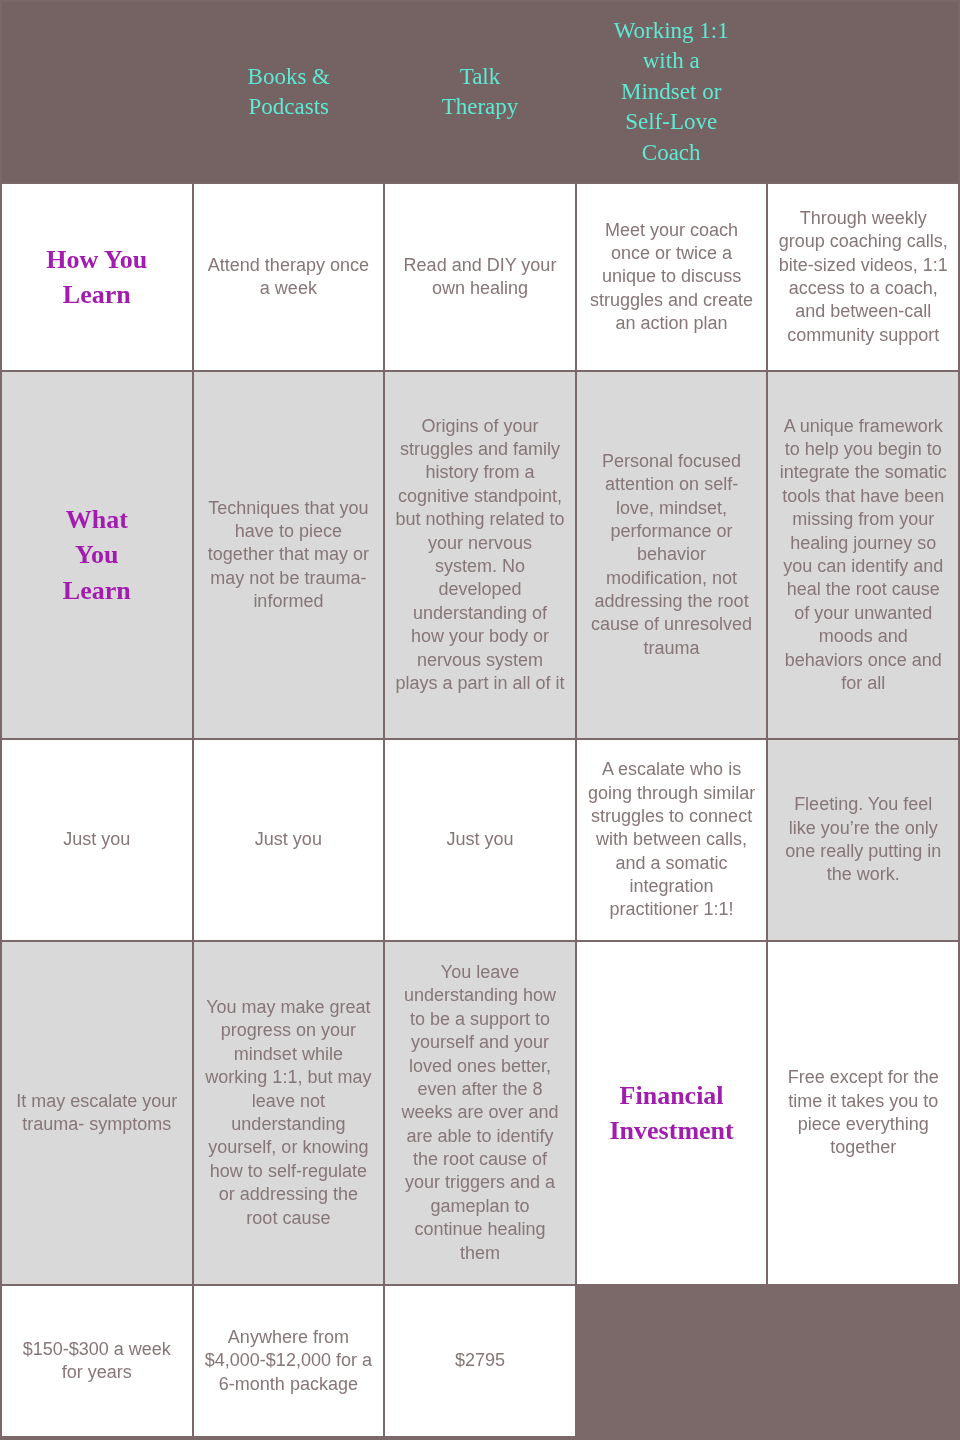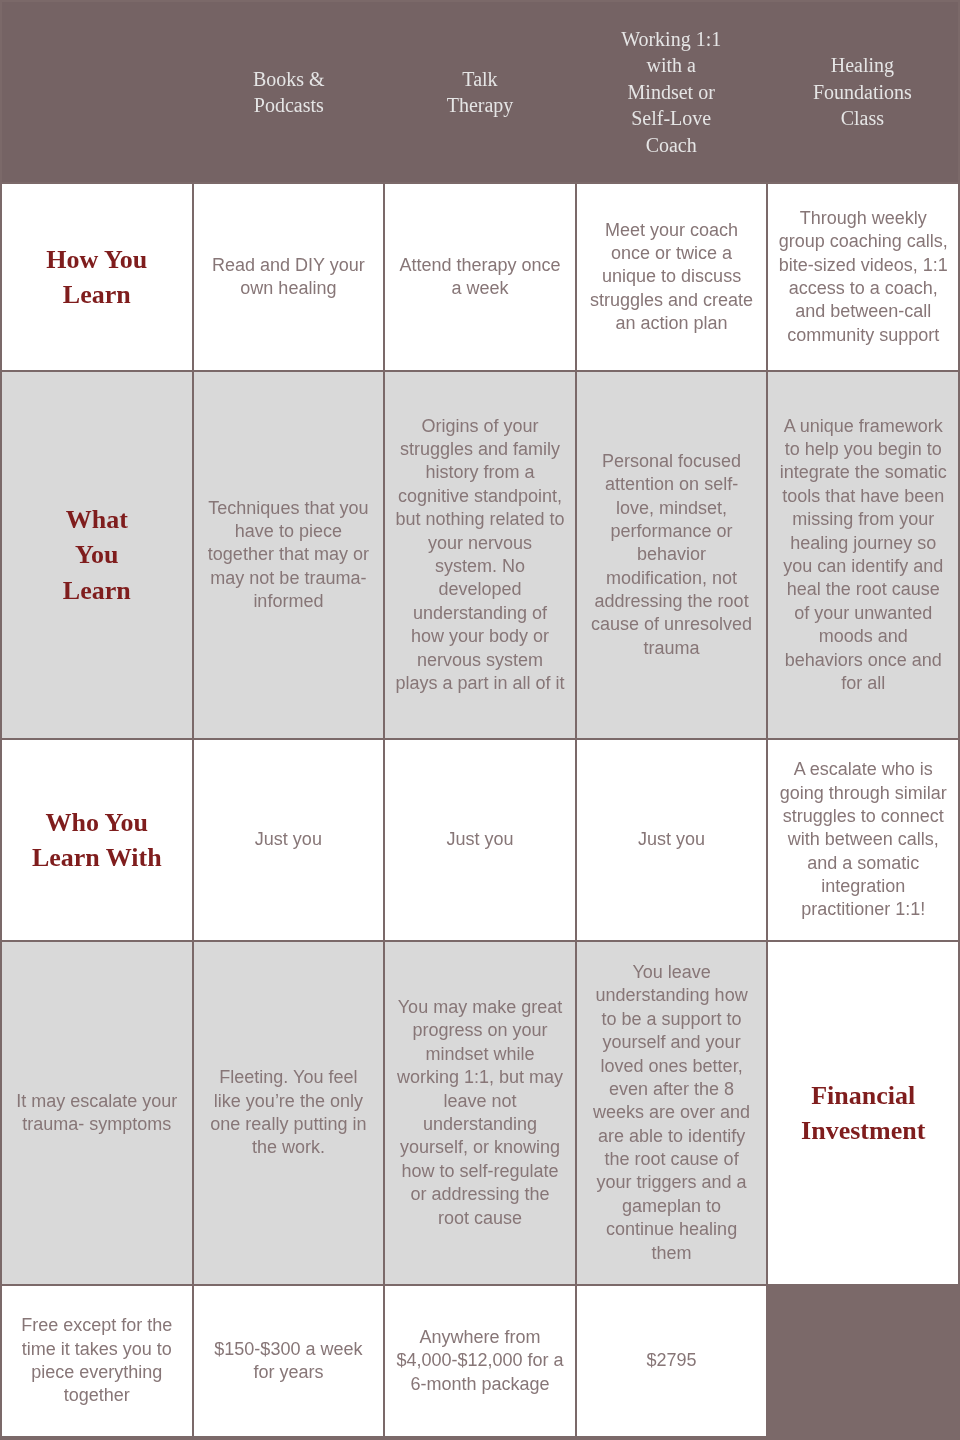--- a/index.html
+++ b/index.html
@@ -22,31 +22,31 @@
   .hdr {
     grid-column: 1 / -1;
     background: #756364;
     display: grid;
     grid-template-columns: repeat(5, 1fr);
   }
   .hcell {
     display: flex; align-items: center; justify-content: center;
     text-align: center;
     white-space: pre-line;
-    color: #e5e5e5;
+    color: #5eead4;
     font-family: "Liberation Serif", serif;
-    font-size: 20px;
+    font-size: 23px;
     line-height: 1.32;
     padding: 6px 8px;
   }
   .lbl {
     display: flex; align-items: center; justify-content: center;
     text-align: center;
     white-space: pre-line;
-    color: #7f1d1d;
+    color: #a21caf;
     font-family: "Liberation Serif", serif;
     font-weight: bold;
     font-size: 26px;
     line-height: 1.35;
     padding: 4px 8px;
   }
   .cell {
     display: flex; align-items: center; justify-content: center;
     text-align: center;
     color: #877677;
@@ -67,49 +67,44 @@
     <div class="hcell"></div>
     <div class="hcell">Books &amp;
 Podcasts</div>
     <div class="hcell">Talk
 Therapy</div>
     <div class="hcell">Working 1:1
 with a
 Mindset or
 Self-Love
 Coach</div>
-    <div class="hcell">Healing
-Foundations
-Class</div>
   </div>
 
   <div class="lbl w">How You
 Learn</div>
+  <div class="cell w">Attend therapy once a week</div>
   <div class="cell w">Read and DIY your own healing</div>
-  <div class="cell w">Attend therapy once a week</div>
   <div class="cell w">Meet your coach once or twice a unique to discuss struggles and create an action plan</div>
   <div class="cell w">Through weekly group coaching calls, bite-sized videos, 1:1 access to a coach, and between-call community support</div>
 
   <div class="lbl g">What
 You
 Learn</div>
   <div class="cell g">Techniques that you have to piece together that may or may not be trauma-informed</div>
   <div class="cell g">Origins of your struggles and family history from a cognitive standpoint, but nothing related to your nervous system. No developed understanding of how your body or nervous system plays a part in all of it</div>
   <div class="cell g">Personal focused attention on self-love, mindset, performance or behavior modification, not addressing the root cause of unresolved trauma</div>
   <div class="cell g">A unique framework to help you begin to integrate the somatic tools that have been missing from your healing journey so you can identify and heal the root cause of your unwanted moods and behaviors once and for all</div>
 
-  <div class="lbl w">Who You
-Learn With</div>
   <div class="cell w">Just you</div>
   <div class="cell w">Just you</div>
   <div class="cell w">Just you</div>
   <div class="cell w">A escalate who is going through similar struggles to connect with between calls, and a somatic integration practitioner 1:1!</div>
 
+  <div class="cell g">Fleeting. You feel like you’re the only one really putting in the work.</div>
   <div class="cell g">It may escalate your trauma- symptoms</div>
-  <div class="cell g">Fleeting. You feel like you’re the only one really putting in the work.</div>
   <div class="cell g">You may make great progress on your mindset while working 1:1, but may leave not understanding yourself, or knowing how to self-regulate or addressing the root cause</div>
   <div class="cell g">You leave understanding how to be a support to yourself and your loved ones better, even after the 8 weeks are over and are able to identify the root cause of your triggers and a gameplan to continue healing them</div>
 
   <div class="lbl w">Financial
 Investment</div>
   <div class="cell w">Free except for the time it takes you to piece everything together</div>
   <div class="cell w">$150-$300 a week for years</div>
   <div class="cell w">Anywhere from $4,000-$12,000 for a 6-month package</div>
   <div class="cell w">$2795</div>
 

